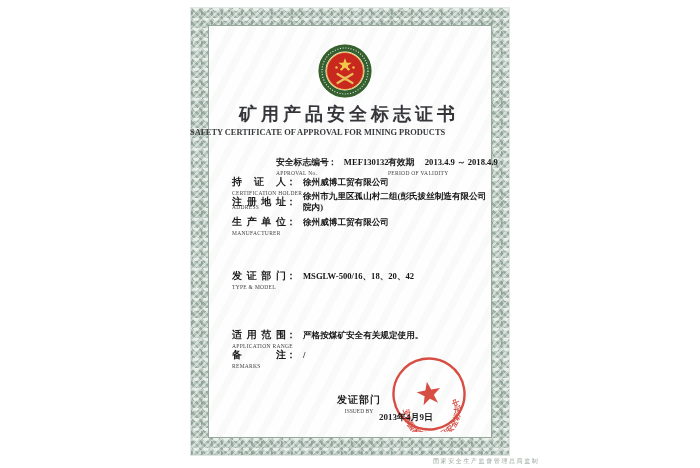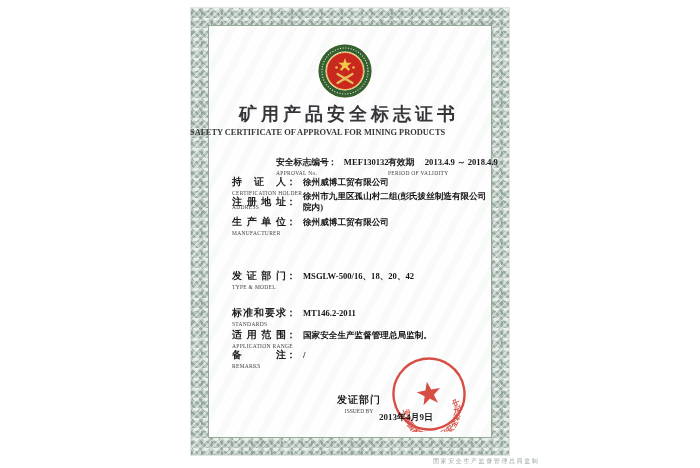--- a/index.html
+++ b/index.html
@@ -112,29 +112,24 @@
   </div>
 
 
 
   <div class="frow" style="top:265px">
     <span><span class="lab-cn">发证部门</span><span class="colon">：</span></span>
     <span class="val">MSGLW-500/16、18、20、42</span>
     <div class="en">TYPE &amp; MODEL</div>
   </div>
 
-  <div class="frow" style="top:302px">
-    <span><span class="lab-cn">标准和要求</span><span class="colon">：</span></span>
-    <span class="val">MT146.2-2011</span>
-    <div class="en">STANDARDS</div>
-  </div>
 
   <div class="frow" style="top:324px">
     <span><span class="lab-cn">适用范围</span><span class="colon">：</span></span>
-    <span class="val">国家安全生产监督管理总局监制。</span>
+    <span class="val">严格按煤矿安全有关规定使用。</span>
     <div class="en">APPLICATION RANGE</div>
   </div>
 
   <div class="frow" style="top:344px">
     <span><span class="lab-cn">备注</span><span class="colon">：</span></span>
     <span class="val">/</span>
     <div class="en">REMARKS</div>
   </div>
 
 

